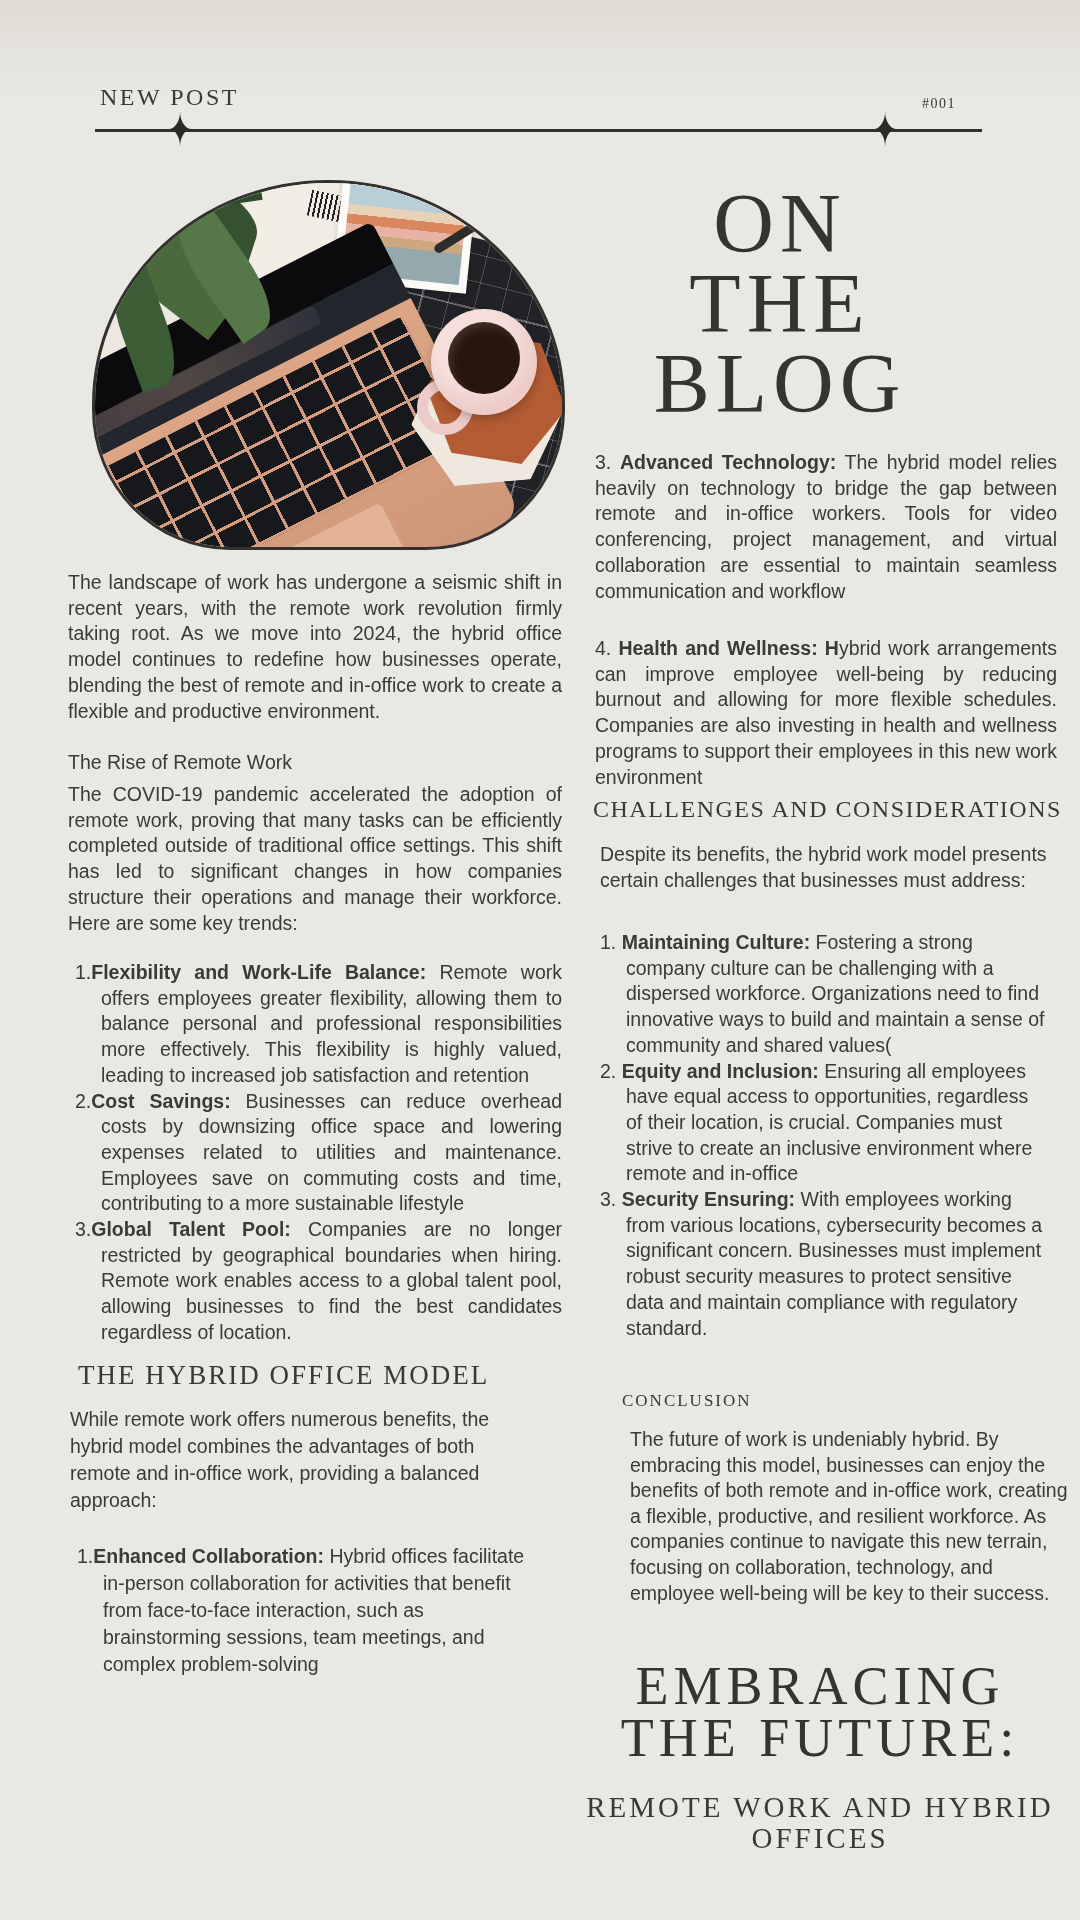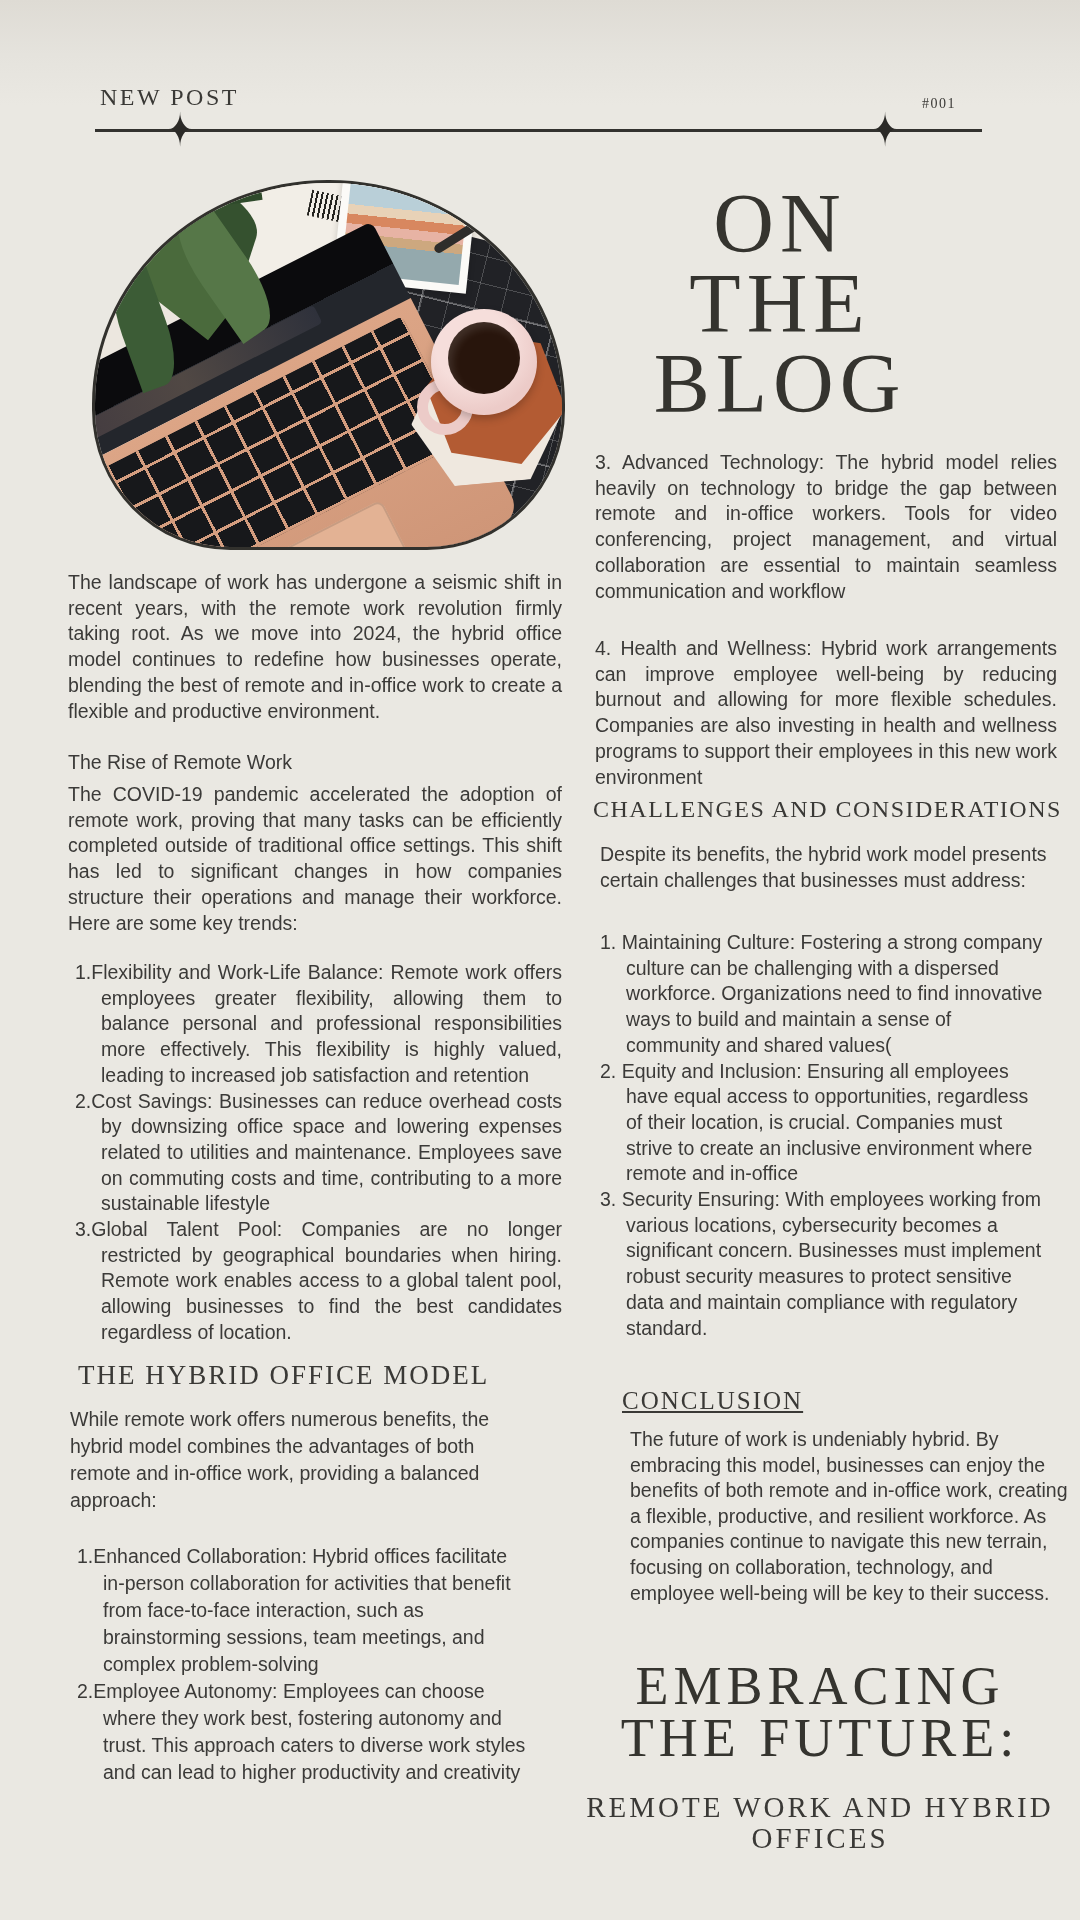--- a/index.html
+++ b/index.html
@@ -62,39 +62,39 @@
   .handle{left:322px;top:196px;width:34px;height:34px;border:11px solid #eccbc8;border-radius:50%;}
   .mug{left:336px;top:126px;width:106px;height:106px;border-radius:50%;
     background:radial-gradient(circle at 40% 35%,#f6dedb 0 40%,#eccbc8 70%);box-shadow:0 4px 8px rgba(0,0,0,.22);}
   .coffee{left:17px;top:13px;width:72px;height:72px;border-radius:50%;background:#28150c;
     box-shadow:inset 4px 5px 8px rgba(255,255,255,.12);}
   
   .block{position:absolute;font-size:19.5px;line-height:25.7px;}
   .just{text-align:justify;}
   p.block{margin:0;}
   ol.block{margin:0;padding:0;list-style:none;}
-  b{font-weight:400;margin-top:24px;}
+  b{font-weight:700;margin-top:24px;}
   .p1{left:68px;top:570px;width:494px;}
   .rise-h{left:68px;top:750px;width:494px;}
   .p2{left:68px;top:782px;width:494px;}
   .ol1{left:68px;top:960px;width:494px;}
   .ol1 li{padding-left:33px;text-indent:-26px;}
   .hyb-h{left:78px;top:1363px;font-size:27px;letter-spacing:2px;white-space:nowrap;}
   .p3{left:70px;top:1406px;width:452px;line-height:27px;}
   .ol2{left:70px;top:1543px;width:460px;line-height:27px;}
   .ol2 li{padding-left:33px;text-indent:-26px;}
   .blog-title{position:absolute;left:565px;top:184px;width:430px;text-align:center;
     font-size:84px;line-height:80px;letter-spacing:6px;color:#35342f;}
   .r-item0{left:595px;top:450px;width:462px;}
   .r-item1{left:595px;top:636px;width:462px;}
   .chal-h{left:593px;top:797px;font-size:24px;letter-spacing:1.5px;white-space:nowrap;}
   .chal-p{left:600px;top:842px;width:452px;}
   .ol3{left:600px;top:930px;width:448px;}
   .ol3 li{padding-left:26px;text-indent:-26px;}
-  .conc-h{left:622px;top:1388px;font-size:25px;letter-spacing:2px;text-decoration:underline;}
+  .conc-h{left:622px;top:1388px;font-size:17px;letter-spacing:2px;}
   .conc-p{left:630px;top:1427px;width:438px;line-height:25.6px;}
   .footer-title{position:absolute;left:540px;top:1660px;width:560px;text-align:center;
     font-size:54px;line-height:52px;letter-spacing:5px;color:#35342f;}
   .footer-sub{position:absolute;left:540px;top:1792px;width:560px;text-align:center;
     font-size:29px;line-height:31px;letter-spacing:3px;}
 </style>
 </head>
 <body>
 
 <div id="canvas">
@@ -152,21 +152,20 @@
     <li><span>1.</span><b>Flexibility and Work-Life Balance:</b> <span>Remote work offers employees greater flexibility, allowing them to balance personal and professional responsibilities more effectively. This flexibility is highly valued, leading to increased job satisfaction and retention</span></li>
     <li><span>2.</span><b>Cost Savings:</b> <span>Businesses can reduce overhead costs by downsizing office space and lowering expenses related to utilities and maintenance. Employees save on commuting costs and time, contributing to a more sustainable lifestyle</span></li>
     <li><span>3.</span><b>Global Talent Pool:</b> <span>Companies are no longer restricted by geographical boundaries when hiring. Remote work enables access to a global talent pool, allowing businesses to find the best candidates regardless of location.</span></li>
   </ol>
 
   <div class="block disp hyb-h">THE HYBRID OFFICE MODEL</div>
   <p class="block p3">While remote work offers numerous benefits, the hybrid model combines the advantages of both remote and in-office work, providing a balanced approach:</p>
 
   <ol class="block ol2">
     <li><span>1.</span><b>Enhanced Collaboration:</b> <span>Hybrid offices facilitate in-person collaboration for activities that benefit from face-to-face interaction, such as brainstorming sessions, team meetings, and complex problem-solving</span></li>
-    <li><span>2.</span><b>Employee Autonomy:</b> <span>Employees can choose where they work best, fostering autonomy and trust. This approach caters to diverse work styles and can lead to higher productivity and creativity</span></li>
   </ol>
 
   <p class="block just r-item0"><span>3.</span> <b>Advanced Technology:</b> <span>The hybrid model relies heavily on technology to bridge the gap between remote and in-office workers. Tools for video conferencing, project management, and virtual collaboration are essential to maintain seamless communication and workflow</span></p>
   <p class="block just r-item1"><span>4.</span> <b>Health and Wellness: H</b><span>ybrid work arrangements can improve employee well-being by reducing burnout and allowing for more flexible schedules. Companies are also investing in health and wellness programs to support their employees in this new work environment</span></p>
 
   <div class="block disp chal-h">CHALLENGES AND CONSIDERATIONS</div>
   <p class="block chal-p">Despite its benefits, the hybrid work model presents certain challenges that businesses must address:</p>
 
   <ol class="block ol3">
     <li><span>1.</span> <b>Maintaining Culture:</b> <span>Fostering a strong company culture can be challenging with a dispersed workforce. Organizations need to find innovative ways to build and maintain a sense of community and shared values(</span></li>

